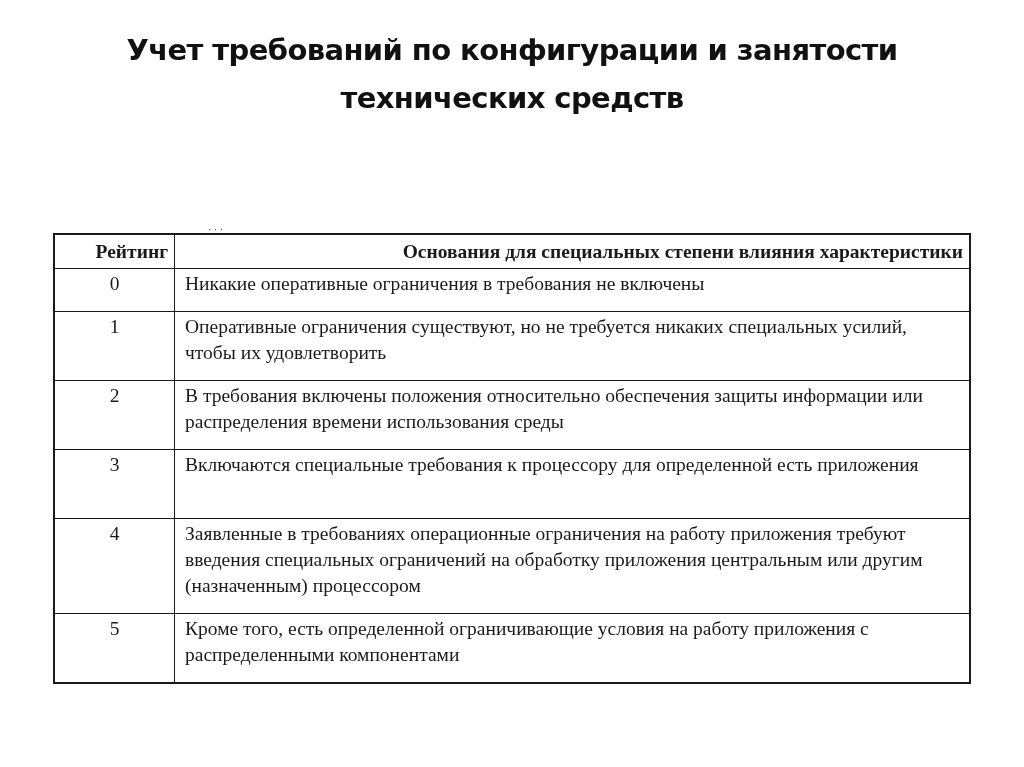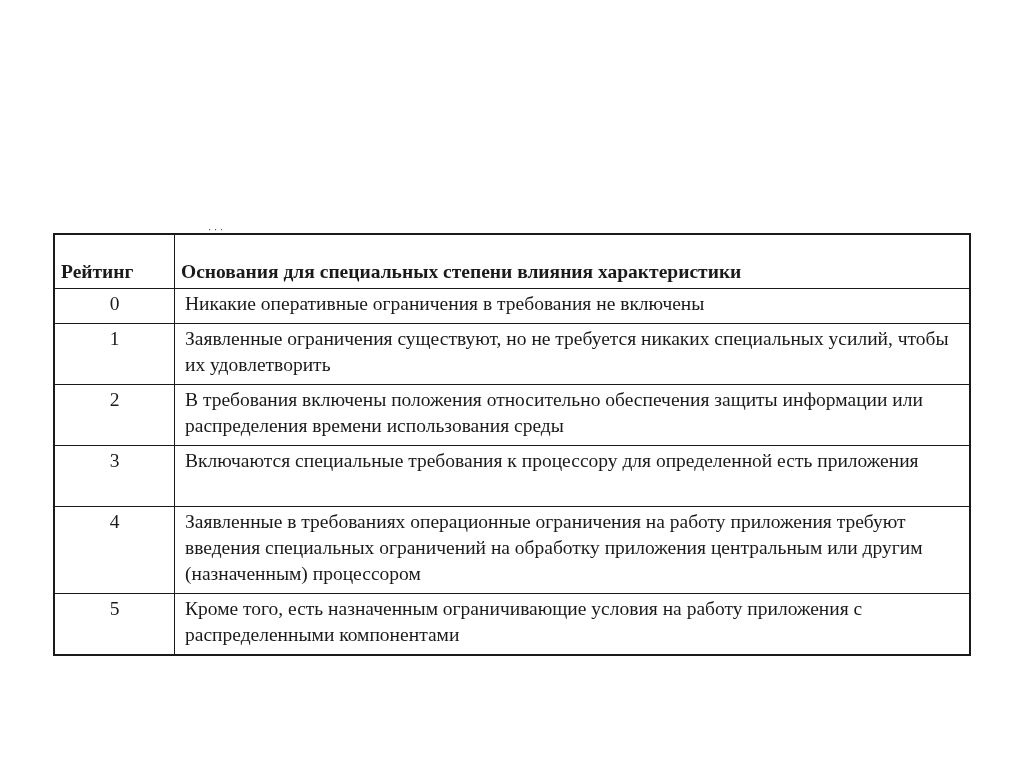--- a/index.html
+++ b/index.html
@@ -20,68 +20,70 @@
       border-collapse: collapse;
       font-family: "Liberation Serif", serif;
       font-size: 19.5px; color: #1a1a1a;
     }
     table.req th, table.req td {
       border: 1.5px solid #1a1a1a;
       vertical-align: top;
       line-height: 26px;
     }
     table.req th {
-      font-weight: bold; text-align: left; height: 33px;
-      padding: 20px 6px 0 6px; vertical-align: middle;
+      font-weight: bold; text-align: right; height: 33px;
+      padding: 0 6px 0 6px; vertical-align: middle;
     }
     table.req th.col-rating { width: 107px; }
     table.req td.rating { text-align: center; padding: 2px 4px 4px 4px; }
-    table.req td.basis { padding: 2px 8px 4px 10px; text-align: left; }
+    table.req td.basis { padding: 2px 8px 12px 10px; text-align: left; }
     table.req tr.r0 td { height: 28px; }
     table.req tr.r1 td { height: 54px; }
     table.req tr.r2 td { height: 54px; }
     table.req tr.r3 td { height: 54px; }
     table.req tr.r4 td { height: 80px; }
     table.req tr.r5 td { height: 54px; }
     table.req { border: 2px solid #1a1a1a; }
   </style>
 </head>
 <body>
 
 <div class="slide-title">
+  <div>Учет требований по конфигурации и занятости</div>
+  <div>технических средств</div>
 </div>
 
 <div class="artifact">· · ·</div>
 
 <table class="req">
   <thead>
     <tr>
       <th class="col-rating">Рейтинг</th>
       <th>Основания для специальных степени влияния характеристики</th>
     </tr>
   </thead>
   <tbody>
     <tr class="r0">
       <td class="rating">0</td>
       <td class="basis">Никакие оперативные ограничения в требования не включены</td>
     </tr>
     <tr class="r1">
       <td class="rating">1</td>
-      <td class="basis">Заявленные ограничения существуют, но не требуется никаких специальных усилий, чтобы их удовлетворить</td>
+      <td class="basis">Оперативные ограничения существуют, но не требуется никаких специальных усилий, чтобы их удовлетворить</td>
     </tr>
     <tr class="r2">
       <td class="rating">2</td>
       <td class="basis">В требования включены положения относительно обеспечения защиты информации или распределения времени использования среды</td>
     </tr>
     <tr class="r3">
       <td class="rating">3</td>
       <td class="basis">Включаются специальные требования к процессору для определенной есть приложения</td>
     </tr>
     <tr class="r4">
       <td class="rating">4</td>
       <td class="basis">Заявленные в требованиях операционные ограничения на работу приложения требуют введения специальных ограничений на обработку  приложения центральным или другим (назначенным) процессором</td>
     </tr>
     <tr class="r5">
       <td class="rating">5</td>
-      <td class="basis">Кроме того, есть назначенным ограничивающие условия на работу приложения с распределенными компонентами</td>
+      <td class="basis">Кроме того, есть определенной ограничивающие условия на работу приложения с распределенными компонентами</td>
     </tr>
   </tbody>
 </table>
 
 </body></html>

